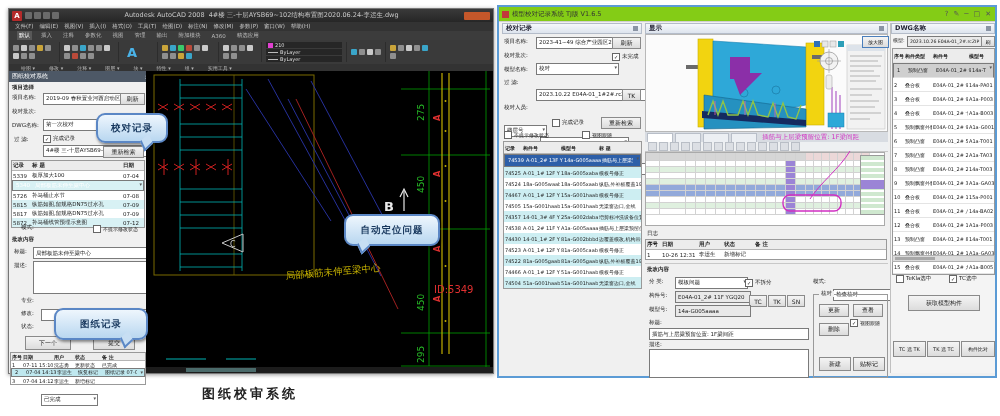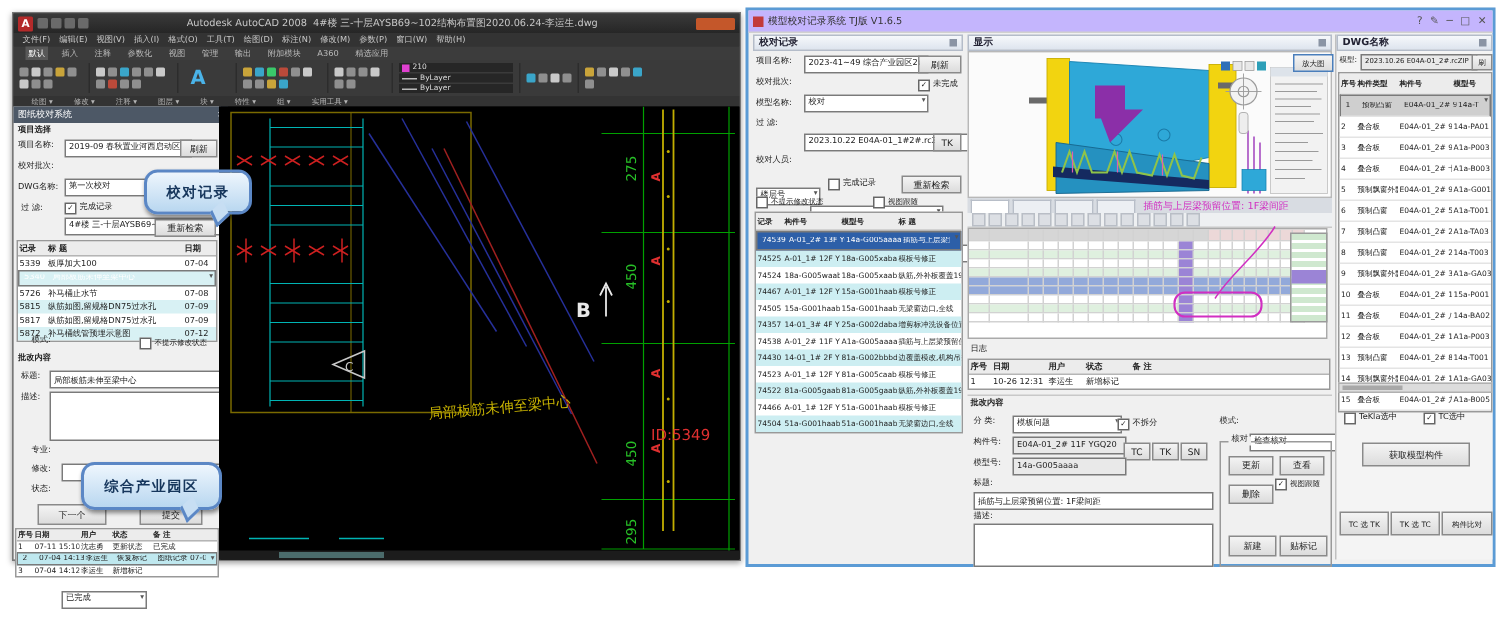--- a/index.html
+++ b/index.html
@@ -78,21 +78,21 @@
   
   .callout{position:absolute;z-index:20;background:linear-gradient(#eef6fd,#b9d7f0);border:2px solid #5b87c5;
            border-radius:9px;color:#16365c;font-weight:bold;font-size:9.5px;display:flex;align-items:center;
            justify-content:center;letter-spacing:1px;box-shadow:1px 2px 3px rgba(0,0,0,.45);}
   .callout::after{content:"";position:absolute;width:9px;height:9px;background:#c7def3;border-right:2px solid #5b87c5;
            border-bottom:2px solid #5b87c5;bottom:-7px;transform:rotate(65deg) skew(18deg);}
   .tail-l::after{left:12px;}
   .tail-r::after{right:14px;}
   
   .rw{left:497px;top:5px;width:500px;height:373px;border:2px solid #5b9bd5;background:#f0f0f0;box-sizing:border-box;}
-  .rtitle{left:0;top:0;right:0;height:14px;background:#c4b5fd;border-bottom:1px solid #d0d0d0;display:flex;align-items:center;}
+  .rtitle{left:0;top:0;right:0;height:14px;background:#84cc16;border-bottom:1px solid #d0d0d0;display:flex;align-items:center;}
   .rico{width:7px;height:7px;background:#c23b3b;margin:0 3px;}
   .rtitletext{font-size:6.5px;color:#333;flex:1;white-space:nowrap;overflow:hidden;}
   .wctrl{display:flex;gap:5px;margin-right:4px;}
   .wctrl span{font-size:7px;color:#555;line-height:1;}
   .hdr{background:linear-gradient(#f6f8fb,#dde4ee);border:1px solid #b4bcc9;font-size:6.5px;font-weight:bold;color:#223;
        display:flex;align-items:center;padding:0 3px;justify-content:space-between;box-sizing:border-box;}
   .pin{width:5px;height:5px;background:#8a94a4;}
   .review{left:3px;top:16px;width:140px;bottom:3px;background:#f0f0f0;}
   .center{left:146px;top:16px;width:243px;bottom:3px;background:#f0f0f0;}
   .tkpanel{left:391px;top:16px;width:104px;bottom:3px;background:#f4f4f4;border-left:1px solid #c0c0c0;}
@@ -480,21 +480,22 @@
           <line x1="20" y1="288" x2="60" y2="288"></line>
             <line x1="80" y1="288" x2="110" y2="288"></line>
         </g>
       </svg>
     </div>
     <div class="abs cscroll">
         <i></i>
       </div>
 
     <div class="callout tail-r" style="left:87px;top:104px;width:68px;height:26px">校对记录</div>
-    <div class="callout tail-r" style="left:45px;top:299px;width:90px;height:28px">综合产业园区</div>
+    <div class="callout tail-l" style="left:335px;top:205px;width:92px;height:28px">自动定位问题</div>
+    <div class="callout tail-r" style="left:45px;top:299px;width:90px;height:28px">图纸记录</div>
   </div>
 
   <div class="abs rw">
     <div class="abs rtitle">
       <span class="rico"></span>
       <span class="rtitletext">模型校对记录系统 TJ版 V1.6.5</span>
       <span class="wctrl">
         <span>?</span>
         <span>✎</span>
         <span>─</span>
@@ -1158,13 +1159,14 @@
           <span class="box"></span>
           <span>TC选中</span>
         </div>
       <div class="abs btn" style="left:17px;top:272px;width:70px;height:14px">获取模型构件</div>
       <div class="abs btn" style="left:2px;top:318px;width:31px;height:14px;font-size:5px">TC 选 TK</div>
       <div class="abs btn" style="left:36px;top:318px;width:31px;height:14px;font-size:5px">TK 选 TC</div>
       <div class="abs btn" style="left:70px;top:318px;width:32px;height:14px;font-size:5px">构件比对</div>
     </div>
   </div>
 
+  <div class="caption" style="left:8px;top:385px;width:484px">图纸校审系统</div>
 </div>
 
 </body></html>

